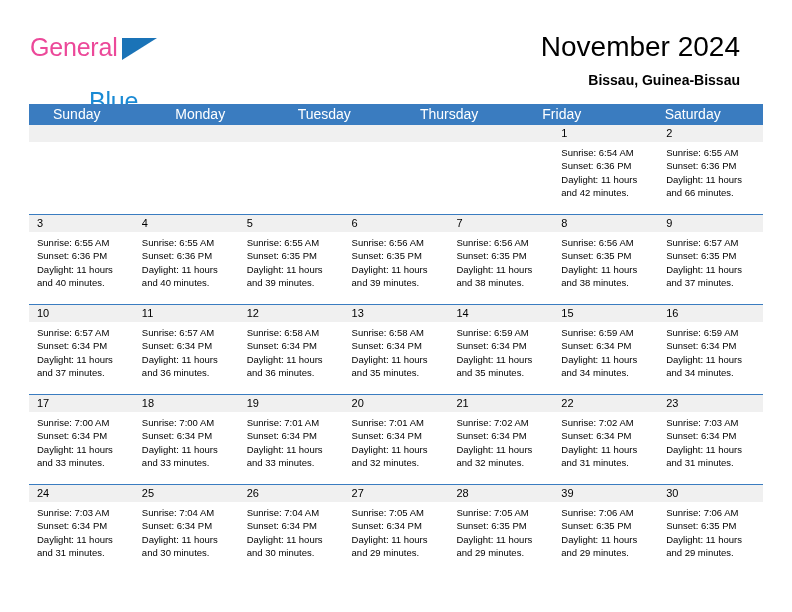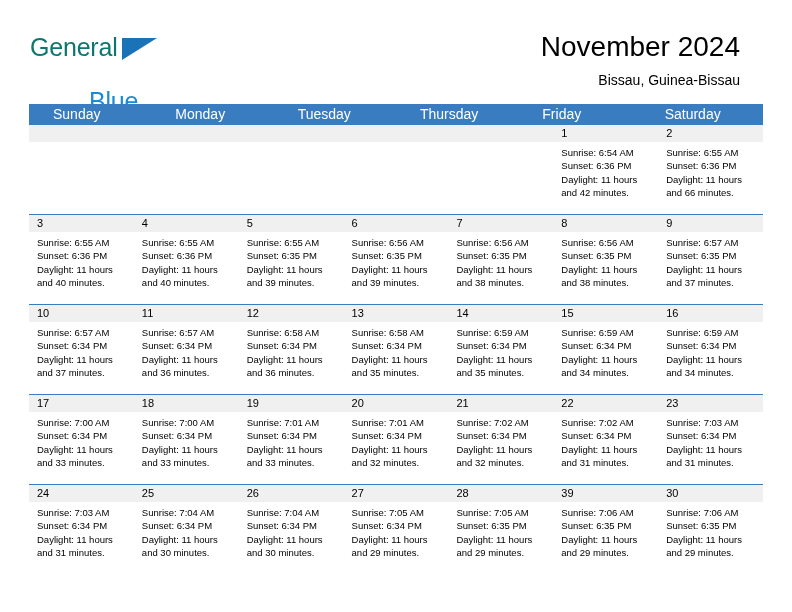--- a/index.html
+++ b/index.html
@@ -35,21 +35,21 @@
     top: 33px;
     width: 200px;
     height: 50px;
   }
   .logo-general {
     position: absolute;
     left: 0;
     top: 0;
     font-size: 25px;
     letter-spacing: -0.2px;
-    color: #0f766e;
+    color: #ec4899;
     font-family: "Liberation Sans", sans-serif;
   }
   .logo-triangle {
     position: absolute;
     left: 92px;
     top: 5px;
     width: 0;
     height: 0;
     border-left: 35px solid #1a73b7;
     border-bottom: 22px solid transparent;
@@ -72,21 +72,21 @@
   }
   .cal-title {
     font-size: 28px;
     font-weight: normal;
     color: #000000;
     line-height: 34px;
     white-space: nowrap;
   }
   .cal-subtitle {
     font-size: 14px;
-    font-weight: normal;
+    font-weight: bold;
     color: #000000;
     line-height: 20px;
     margin-top: 6px;
     white-space: nowrap;
   }
 
   
   .calendar {
     position: absolute;
     left: 29px;

